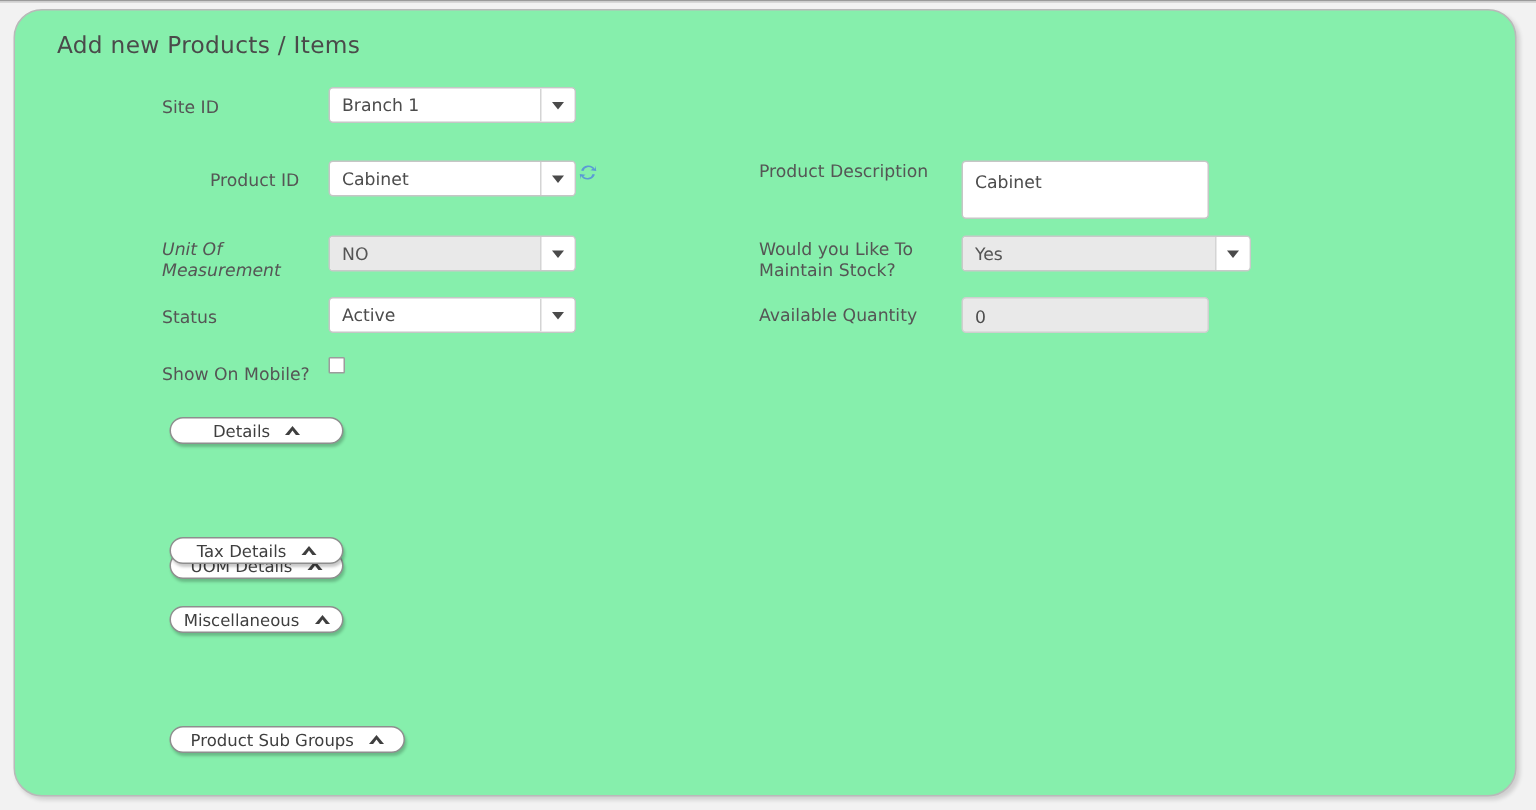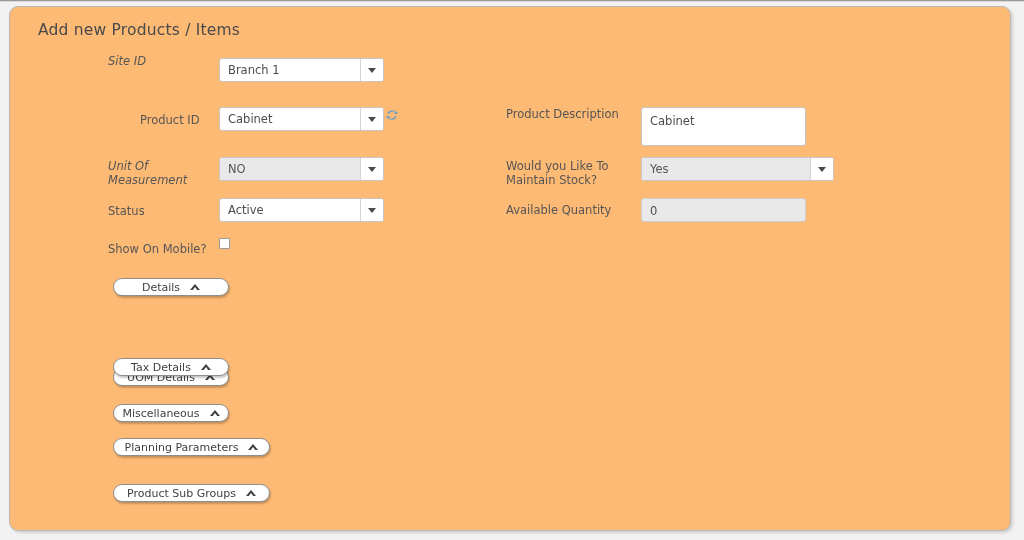--- a/index.html
+++ b/index.html
@@ -33,23 +33,23 @@
     background: #d8d8d8;
   }
 
   
   .panel {
     position: absolute;
     left: 9px;
     top: 6px;
     width: 1002px;
     height: 525px;
-    background: #fdba74;
+    background: #86efac;
     border: 1px solid #b9b9b9;
-    border-radius: 9px;
+    border-radius: 19px;
     box-sizing: border-box;
     box-shadow: 2px 2px 3px rgba(0,0,0,0.14);
   }
 
   .panel-title {
     position: absolute;
     left: 28px;
     top: 14px;
     font-size: 15.5px;
     color: #4a4a4a;
@@ -187,21 +187,21 @@
 </head>
 <body>
 
 <div class="top-rule"></div>
 <div class="top-rule-soft"></div>
 
 <div class="panel">
 
   <div class="panel-title">Add new Products / Items</div>
 
-  <div class="field-label" style="left:98px; top:47px;font-style:italic;">Site ID</div>
+  <div class="field-label" style="left:98px; top:57px;">Site ID</div>
   <div class="select" style="left:209px; top:51px; width:165px;">
     <div class="sel-text">Branch 1</div>
     <div class="sel-arrow">
       <span class="caret-down"></span>
     </div>
   </div>
 
   <div class="field-label" style="left:98px; top:106px;margin-left:32px;">Product ID</div>
   <div class="select" style="left:209px; top:100px; width:165px;">
     <div class="sel-text">Cabinet</div>
@@ -264,23 +264,19 @@
   <div class="pill" style="left:103px; top:351px; width:116px;">
     <span class="pill-label">Tax Details</span>
     <span class="caret-up"></span>
   </div>
 
   <div class="pill" style="left:103px; top:397px; width:116px;text-align:center;">
     <span class="pill-label">Miscellaneous</span>
     <span class="caret-up"></span>
   </div>
 
-  <div class="pill" style="left:103px; top:431px; width:157px;">
-    <span class="pill-label">Planning Parameters</span>
-    <span class="caret-up"></span>
-  </div>
 
   <div class="pill" style="left:103px; top:477px; width:157px;">
     <span class="pill-label">Product Sub Groups</span>
     <span class="caret-up"></span>
   </div>
 
 </div>
 
 </body></html>

